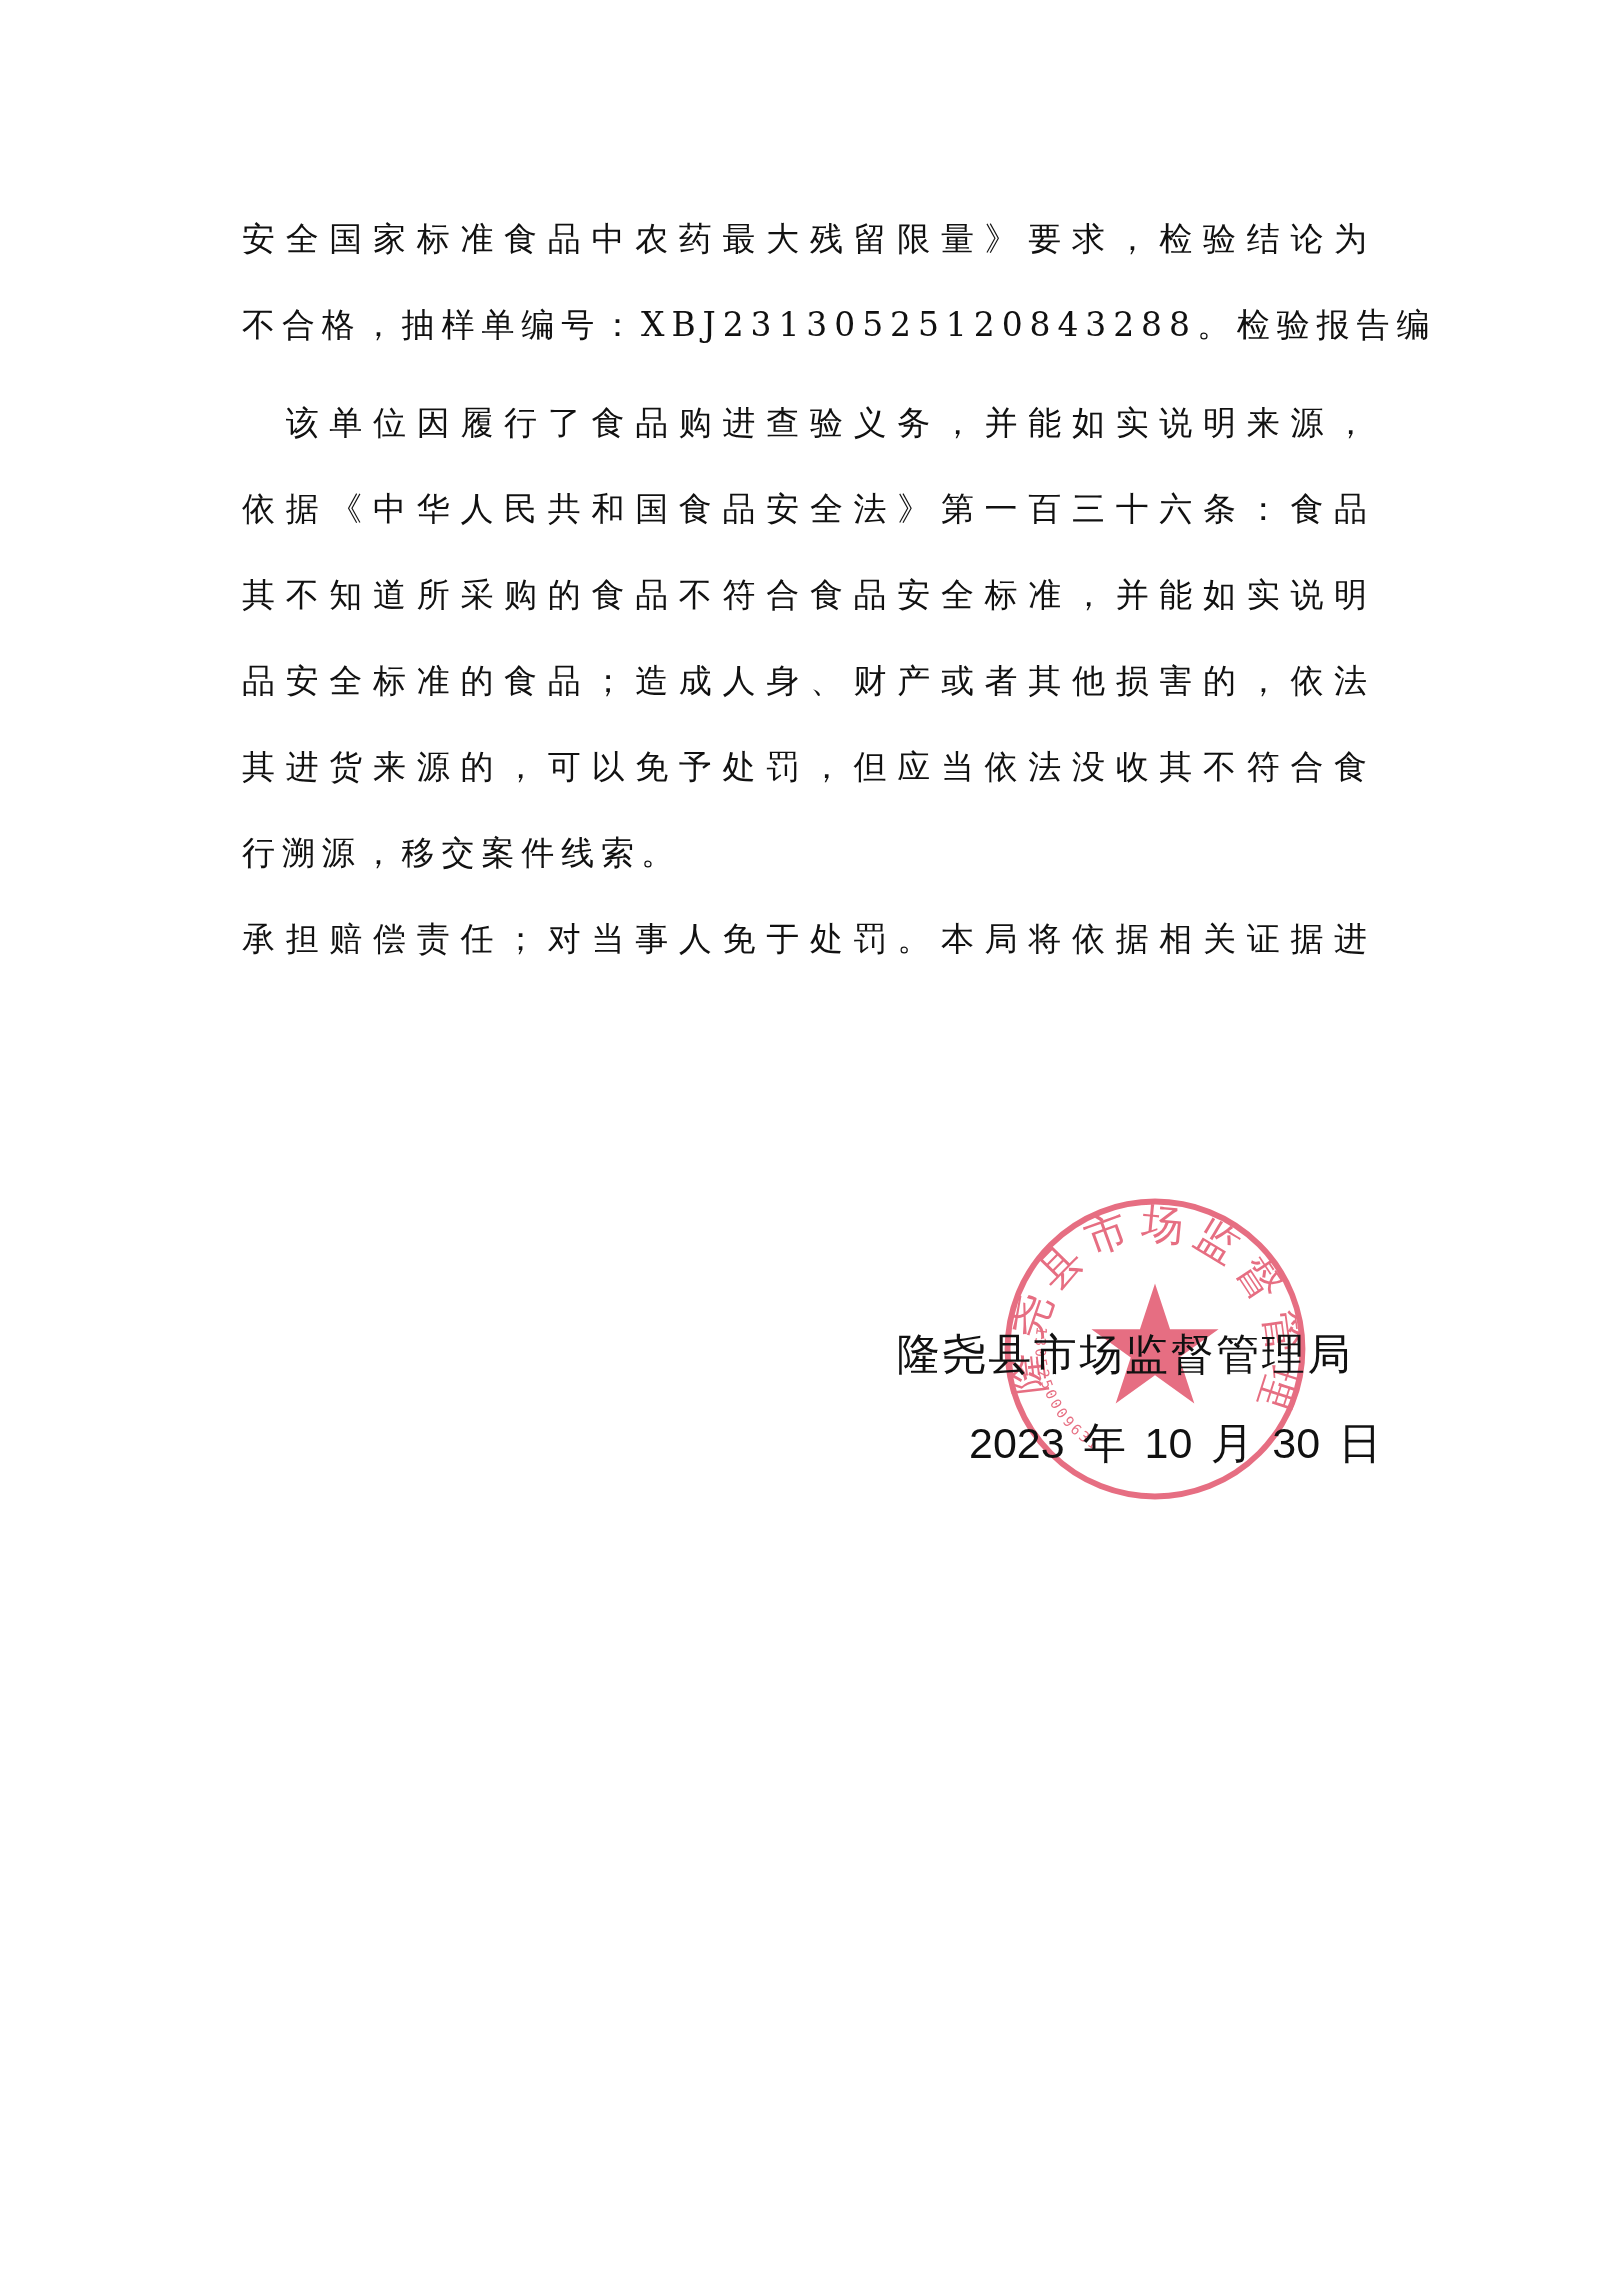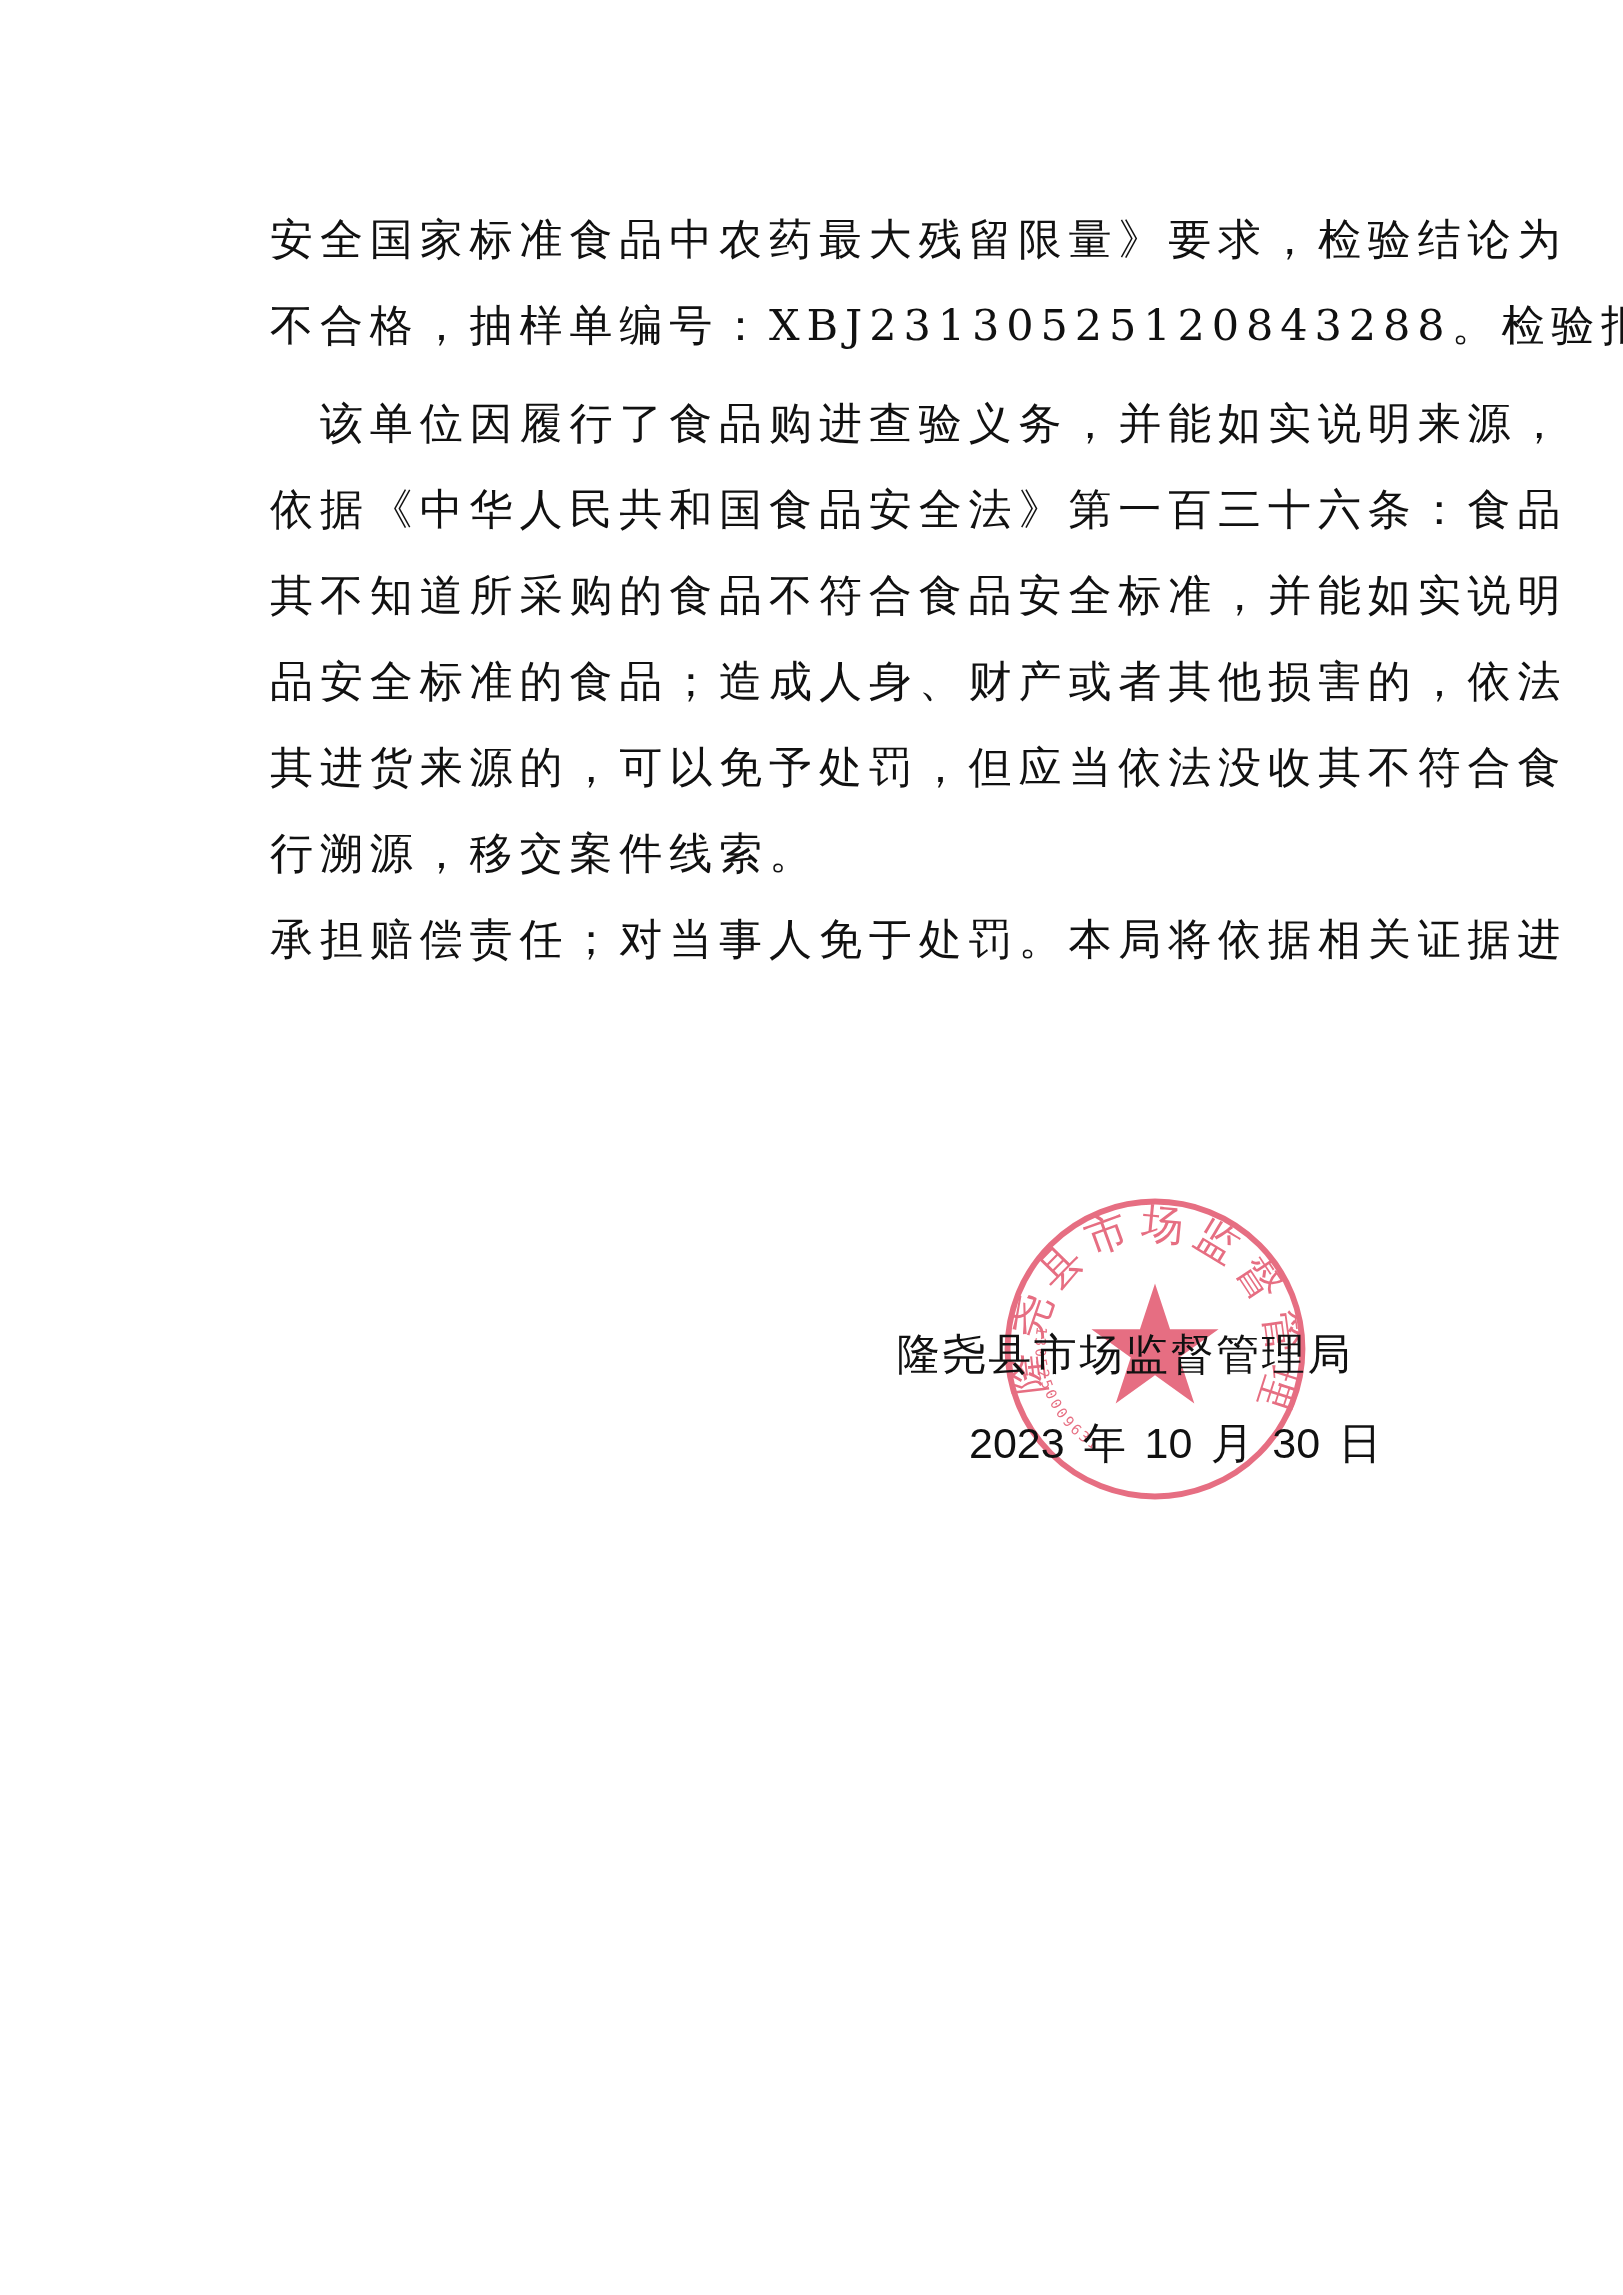--- a/index.html
+++ b/index.html
@@ -1,21 +1,21 @@
 <!DOCTYPE html>
 <html style="font-size:10.5px"><head>
 <meta charset="utf-8">
 <style>
   html, body { margin:0; padding:0; background:#ffffff; }
   body { width:1623px; height:2295px; position:relative; overflow:hidden;
          font-family: "DejaVu Serif", "Liberation Serif", serif; color:#111; }
   .page { position:absolute; left:0; top:0; width:1623px; height:2295px; background:#fff; }
   .body-text { position:absolute; left:242px; top:196px; width:1132px; }
-  .line { height:86px; font-size:43px; line-height:86px; letter-spacing:6.9px;
-          white-space:nowrap; text-align:justify; text-align-last:justify;margin-left:28px; }
+  .line { height:86px; font-size:33px; line-height:86px; letter-spacing:6.9px;
+          white-space:nowrap; text-align:justify; text-align-last:justify; }
   .line.last { text-align-last:left; }
   .gap { height:11.8px; }
   .sig { position:absolute; left:897px; top:1325px; width:445px; font-size:43px;
          line-height:59px; letter-spacing:2.6px; white-space:nowrap; text-align:right;
          font-family: "DejaVu Sans", "Liberation Sans", sans-serif; z-index:3; color:#111; }
   .date { position:absolute; left:969px; top:1414px; width:373px; font-size:43px;
           line-height:59px; white-space:nowrap; text-align:right; word-spacing:6.5px;
           font-family: "Liberation Sans", "DejaVu Sans", sans-serif; z-index:3; color:#111; }
   .stamp { position:absolute; left:1001px; top:1195px; width:308px; height:308px;
            z-index:2; opacity:0.78; }

